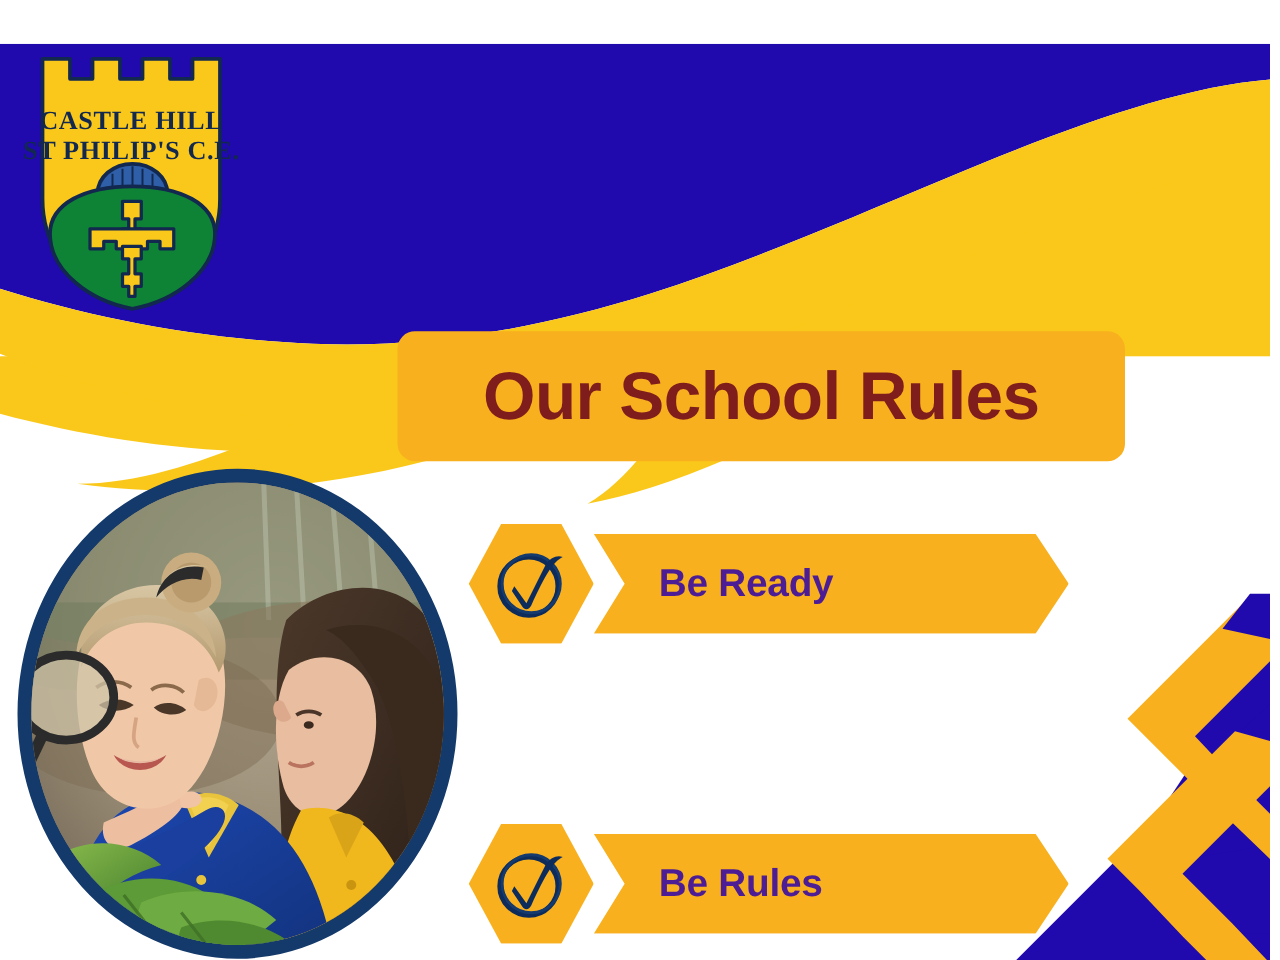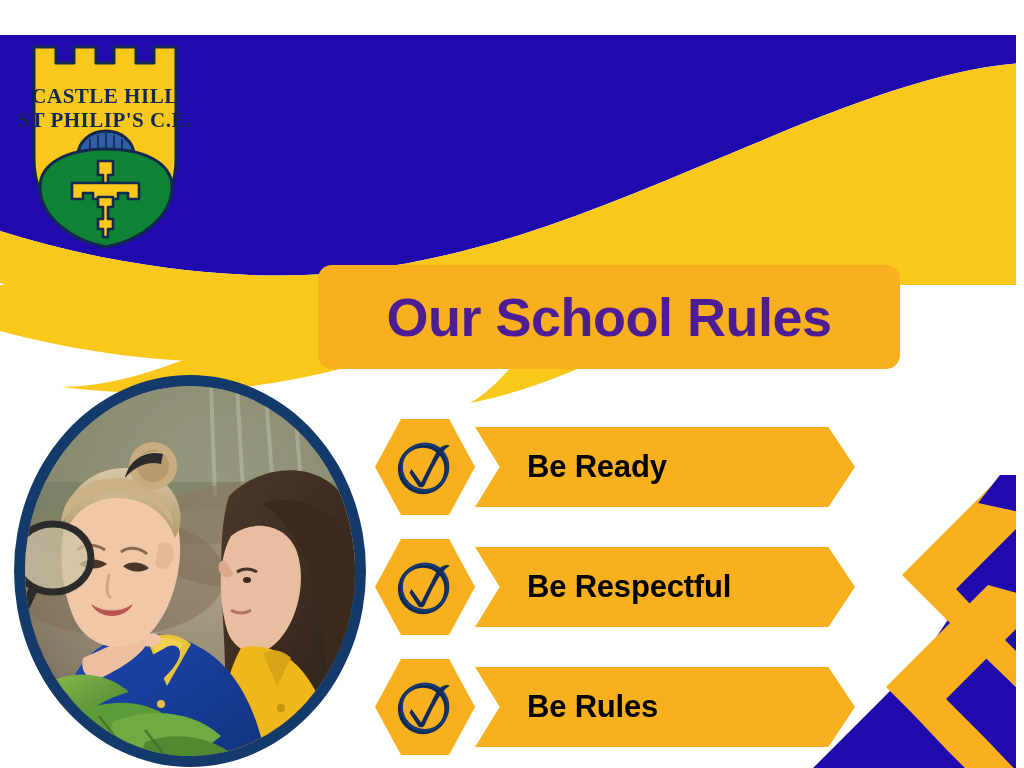--- a/index.html
+++ b/index.html
@@ -47,21 +47,21 @@
     background: #f9b01e;
     border-radius: 14px;
     display: flex;
     align-items: center;
     justify-content: center;
   }
   .title-text {
     font-family: "Liberation Sans", sans-serif;
     font-size: 54px;
     font-weight: bold;
-    color: #4c1d95;
+    color: #7f1d1d;
     letter-spacing: -0.5px;
     white-space: nowrap;
   }
 
   
   .photo-circle {
     position: absolute;
     left: 14px;
     top: 340px;
     width: 352px;
@@ -115,21 +115,21 @@
     background: #f9b01e;
     clip-path: polygon(0% 0%, 93% 0%, 100% 50%, 93% 100%, 0% 100%, 6.5% 50%);
     display: flex;
     align-items: center;
   }
   .rule-label {
     margin-left: 52px;
     font-family: "Liberation Sans", sans-serif;
     font-size: 31px;
     font-weight: bold;
-    color: #000000;
+    color: #4c1d95;
     letter-spacing: -0.2px;
     white-space: nowrap;
   }
 
   
   .bottom-bar {
     position: absolute;
     left: 0;
     top: 745px;
     width: 1024px;
@@ -488,32 +488,20 @@
           <circle cx="30" cy="34" r="24" fill="none" stroke="#0d2c5c" stroke-width="4"></circle>
           <circle cx="32" cy="32" r="24" fill="none" stroke="#153a6e" stroke-width="2.4"></circle>
           <path d="M18,34 L28,48 L44,16 C48,10 54,8 58,10 C50,14 44,24 32,50 C30,54 26,54 24,50 L16,38 Z" fill="#0d2c5c"></path>
         </svg>
       </div>
       <div class="rule-banner">
         <span class="rule-label">Be Ready</span>
       </div>
     </div>
 
-    <div class="rule-row r1">
-      <div class="rule-hex">
-        <svg class="rule-check" viewBox="0 0 64 64">
-          <circle cx="30" cy="34" r="24" fill="none" stroke="#0d2c5c" stroke-width="4"></circle>
-          <circle cx="32" cy="32" r="24" fill="none" stroke="#153a6e" stroke-width="2.4"></circle>
-          <path d="M18,34 L28,48 L44,16 C48,10 54,8 58,10 C50,14 44,24 32,50 C30,54 26,54 24,50 L16,38 Z" fill="#0d2c5c"></path>
-        </svg>
-      </div>
-      <div class="rule-banner">
-        <span class="rule-label">Be Respectful</span>
-      </div>
-    </div>
 
     <div class="rule-row r2">
       <div class="rule-hex">
         <svg class="rule-check" viewBox="0 0 64 64">
           <circle cx="30" cy="34" r="24" fill="none" stroke="#0d2c5c" stroke-width="4"></circle>
           <circle cx="32" cy="32" r="24" fill="none" stroke="#153a6e" stroke-width="2.4"></circle>
           <path d="M18,34 L28,48 L44,16 C48,10 54,8 58,10 C50,14 44,24 32,50 C30,54 26,54 24,50 L16,38 Z" fill="#0d2c5c"></path>
         </svg>
       </div>
       <div class="rule-banner">

